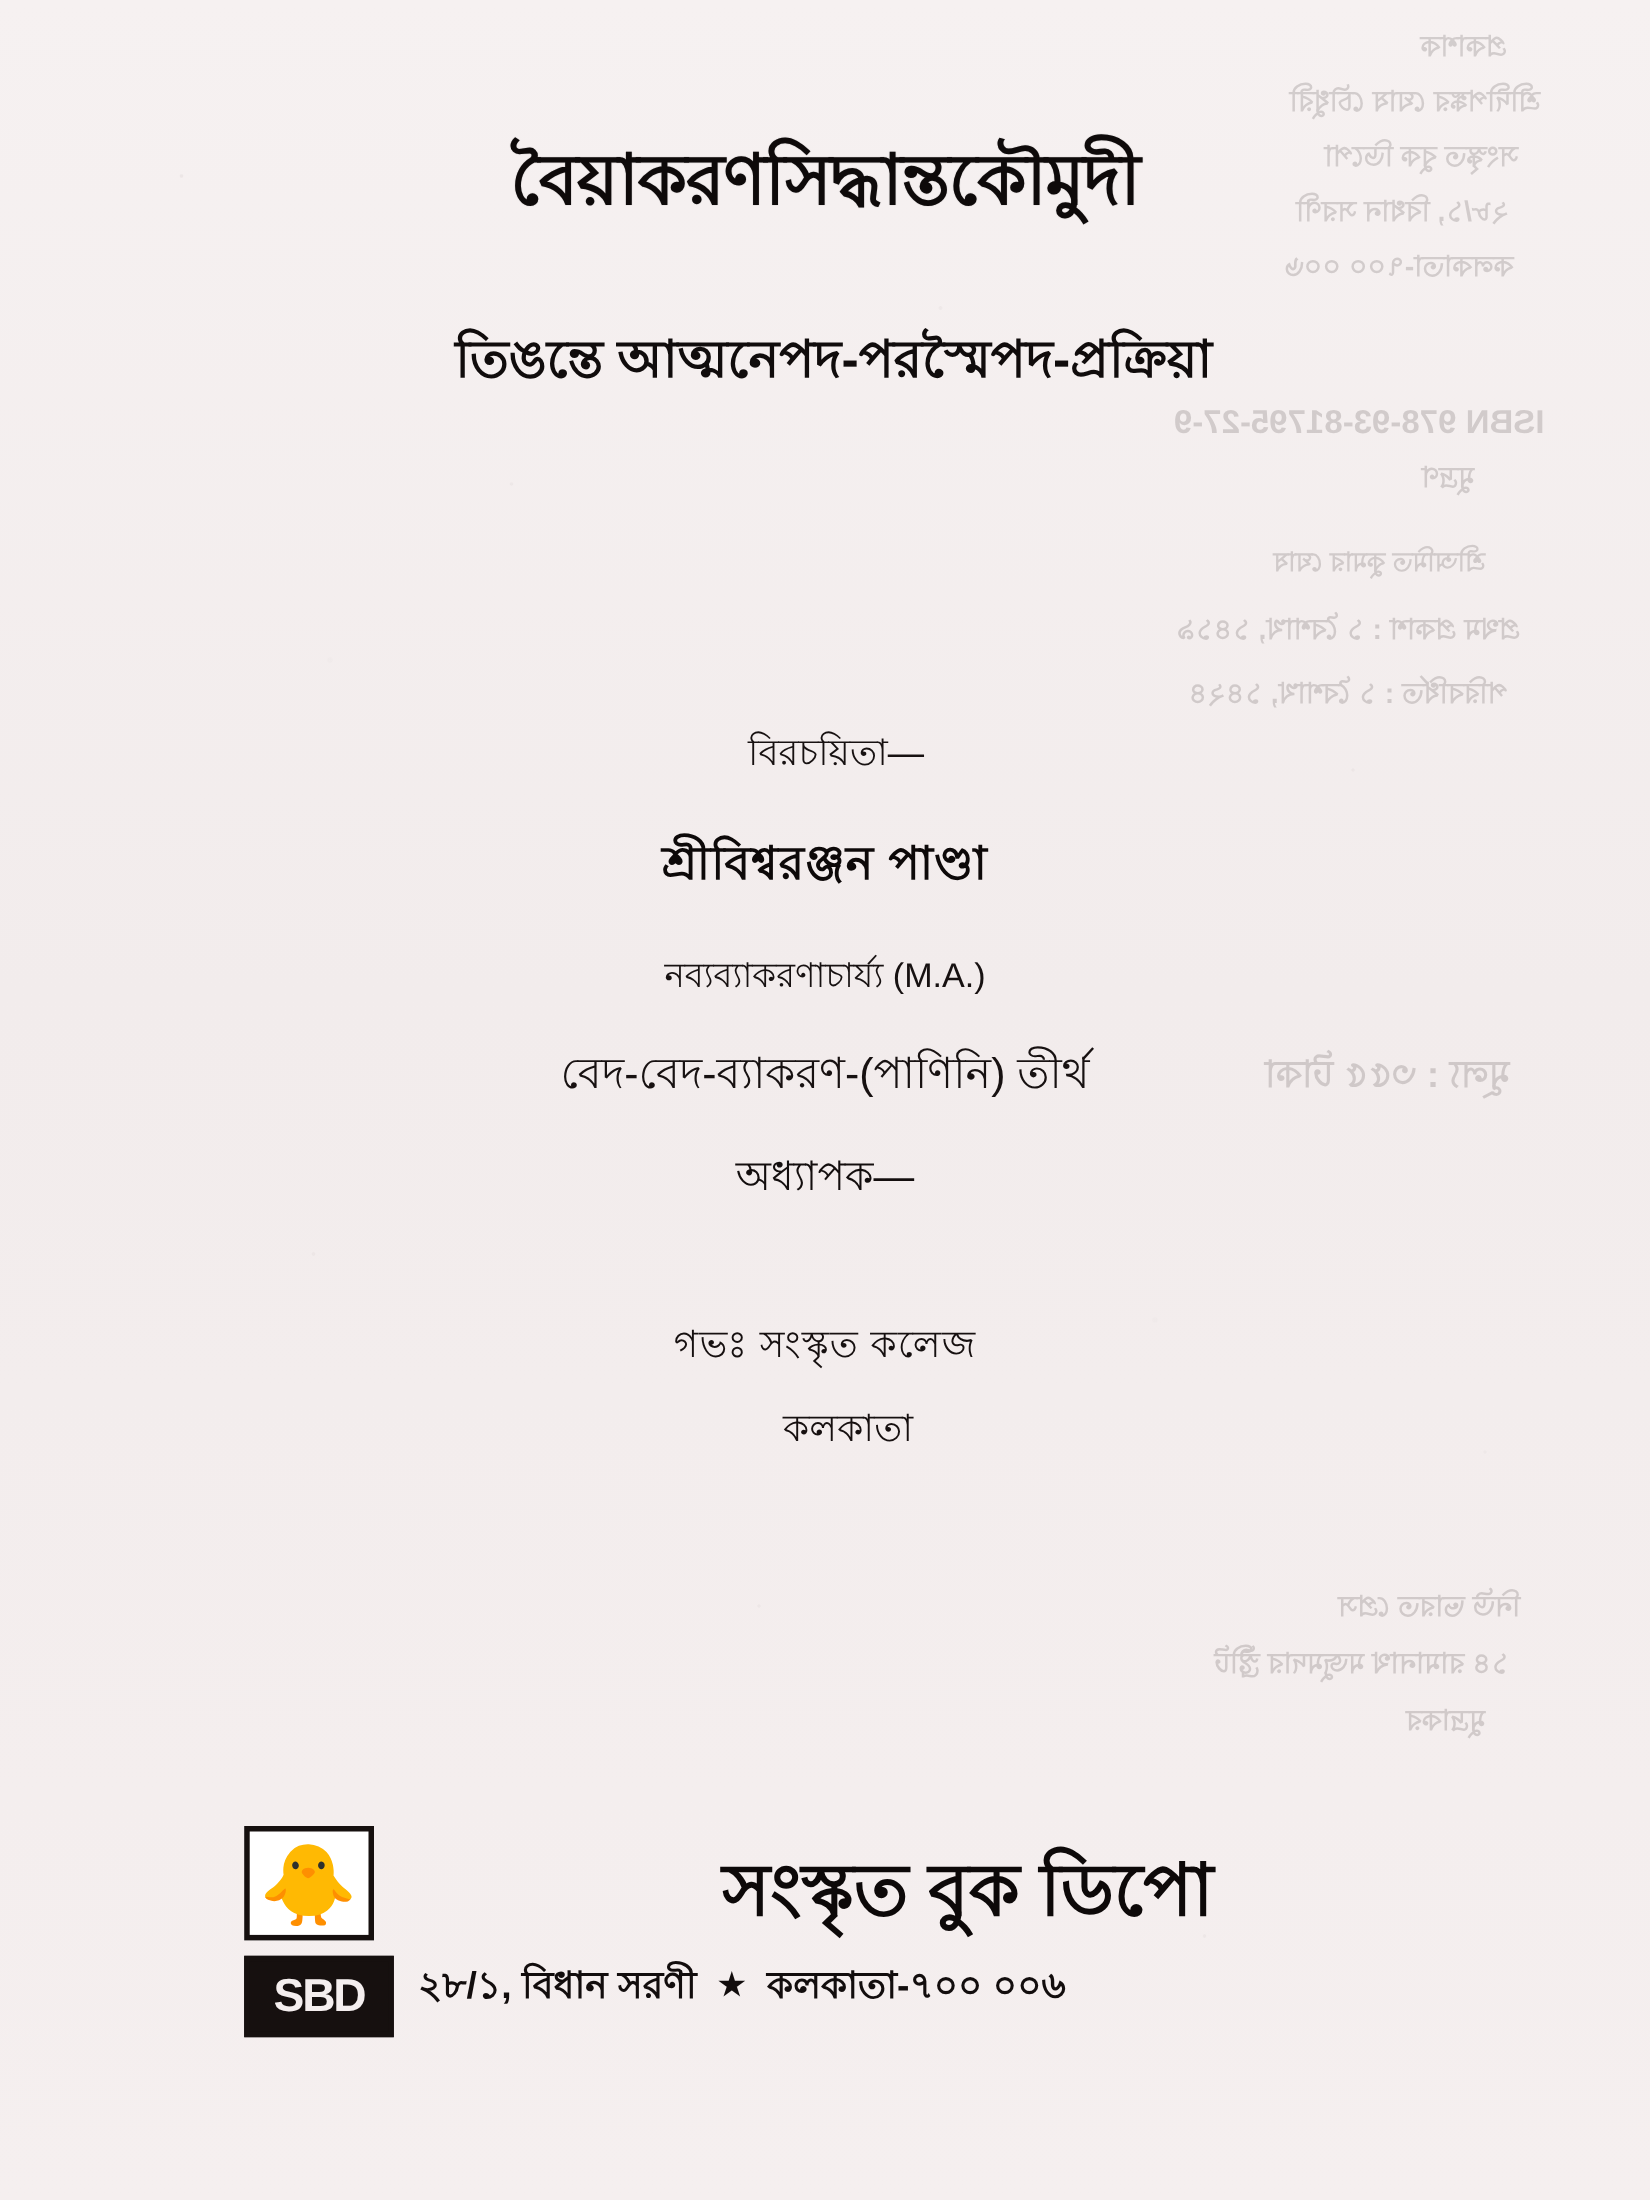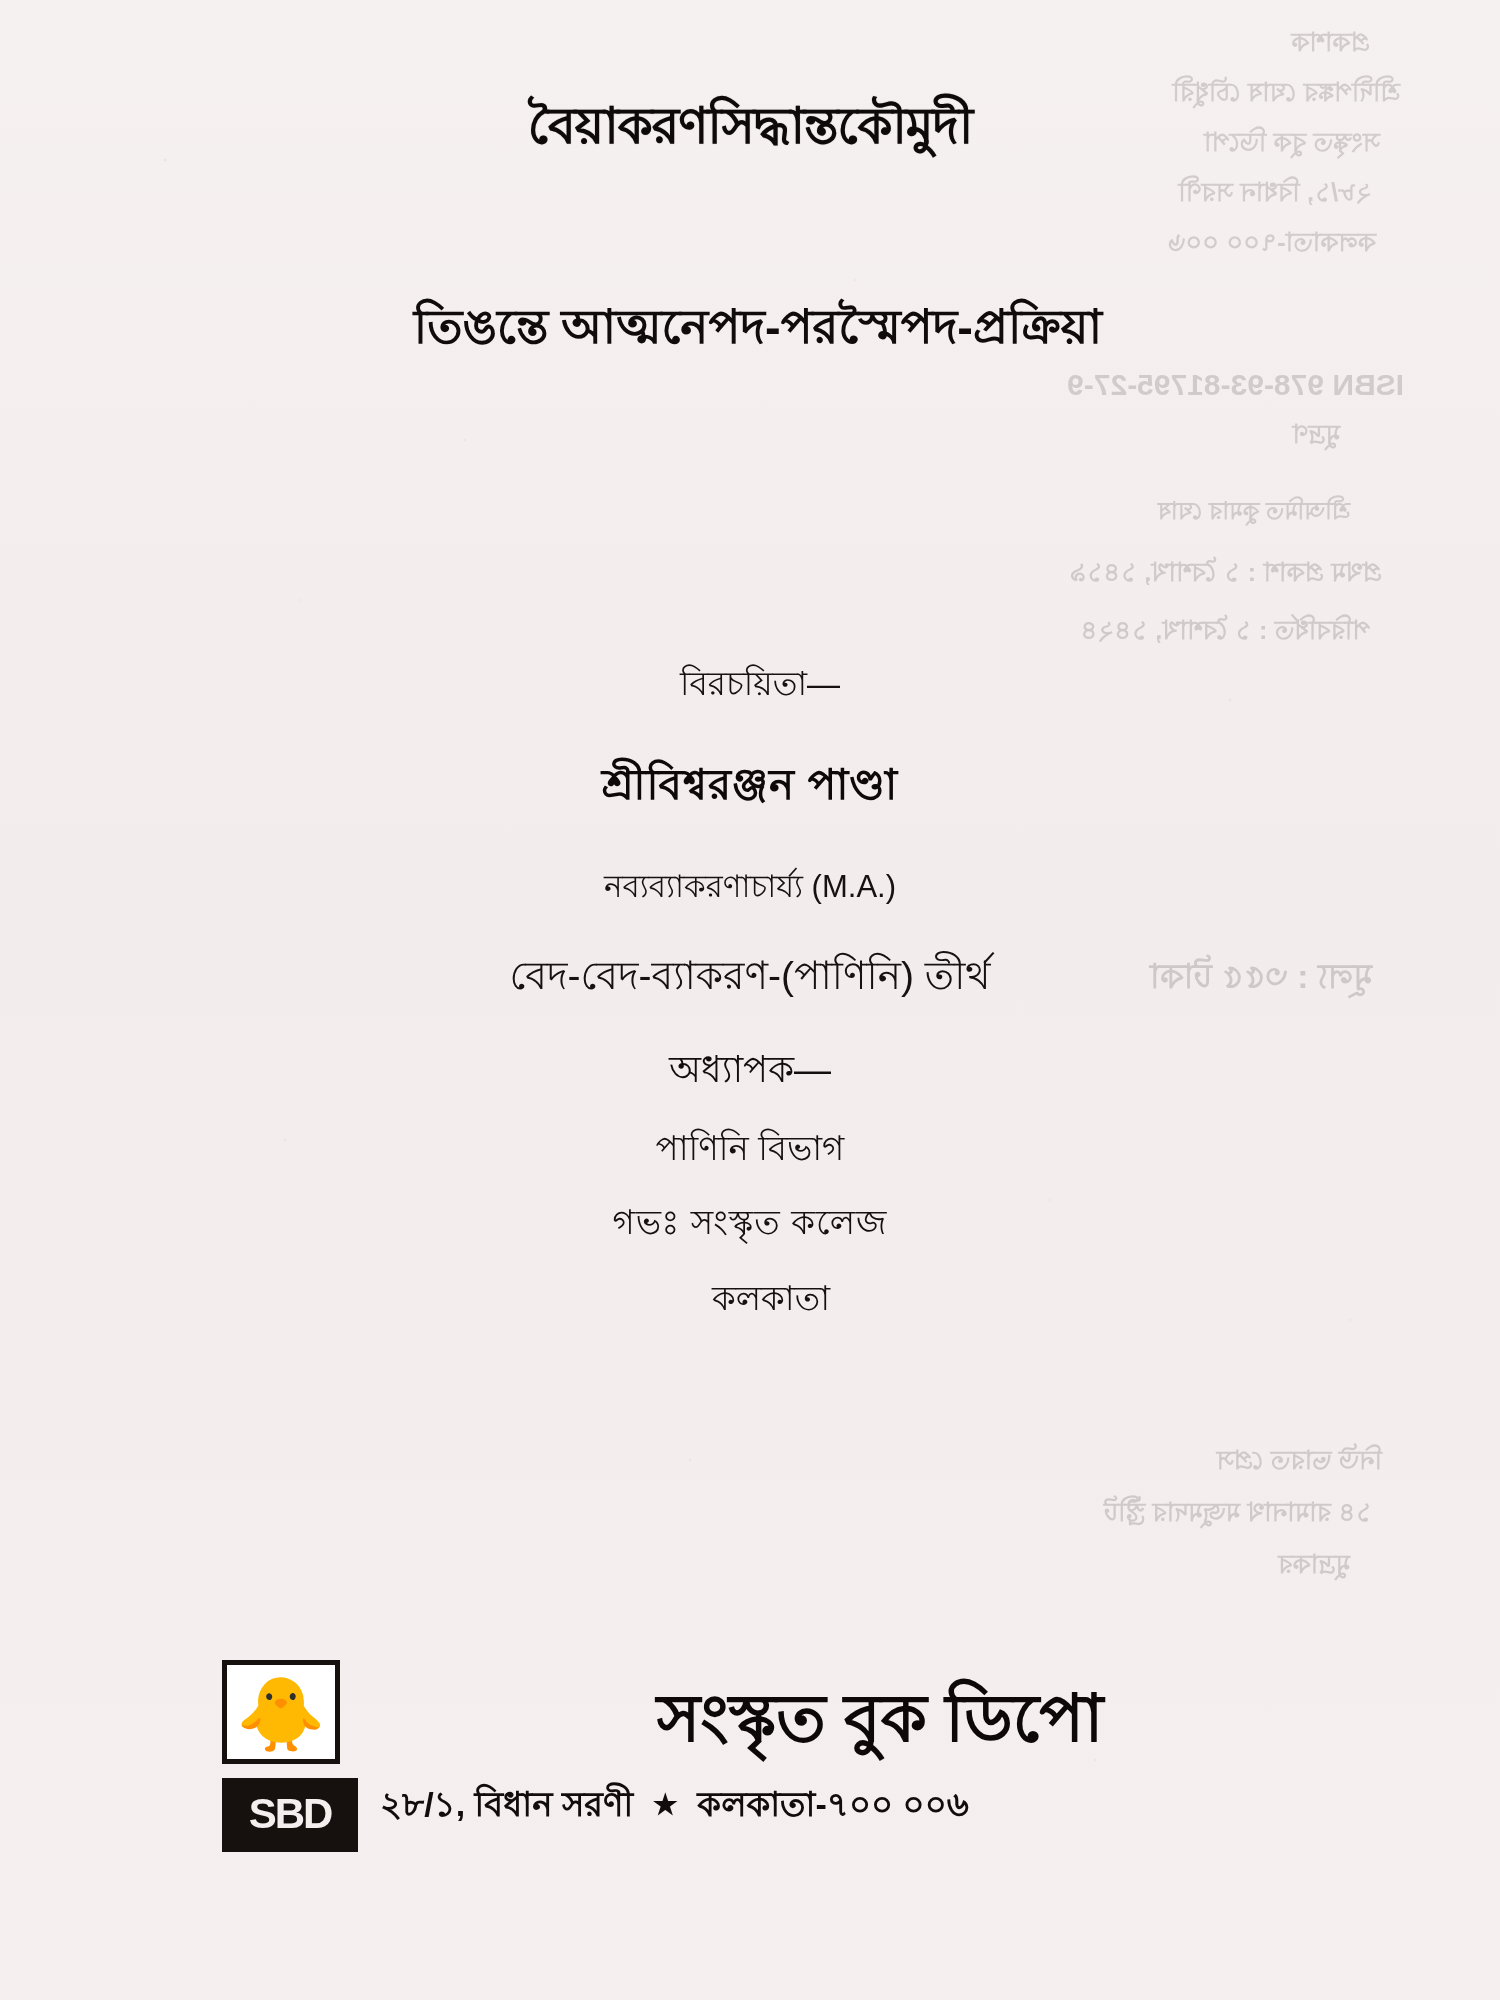--- a/index.html
+++ b/index.html
@@ -64,24 +64,24 @@
     position: relative;
     z-index: 3;
     width: 100%;
     height: 100%;
     color: #120d0d;
     text-align: center;
   }
 
   .title {
     position: absolute;
-    top: 100px;
-    left: 0;
-    right: 0;
-    font-size: 50px;
+    top: 130px;
+    left: 0;
+    right: 0;
+    font-size: 64px;
     font-weight: 700;
     letter-spacing: -1px;
     line-height: 1.05;
     color: #0e0a0a;
     text-shadow: 0 0 1px rgba(0,0,0,0.35);
   }
 
   .subtitle {
     position: absolute;
     top: 300px;
@@ -280,21 +280,20 @@
     <div class="title">বৈয়াকরণসিদ্ধান্তকৌমুদী</div>
 
     <div class="subtitle">তিঙন্তে আত্মনেপদ-পরস্মৈপদ-প্রক্রিয়া</div>
 
     <div class="byline-label">বিরচয়িতা—</div>
     <div class="author">শ্রীবিশ্বরঞ্জন  পাণ্ডা</div>
     <div class="credential-1">নব্যব্যাকরণাচার্য্য (M.A.)</div>
     <div class="credential-2">বেদ-বেদ-ব্যাকরণ-(পাণিনি) তীর্থ</div>
 
     <div class="role-label">অধ্যাপক—</div>
-    <div class="dept">পাণিনি বিভাগ</div>
     <div class="college">গভঃ সংস্কৃত কলেজ</div>
     <div class="city">কলকাতা</div>
 
     <div class="publisher-row">
 
       <div class="logo">
         <div class="logo-top">
           <div class="logo-swan">🐥</div>
         </div>
         <div class="logo-bottom">SBD</div>

